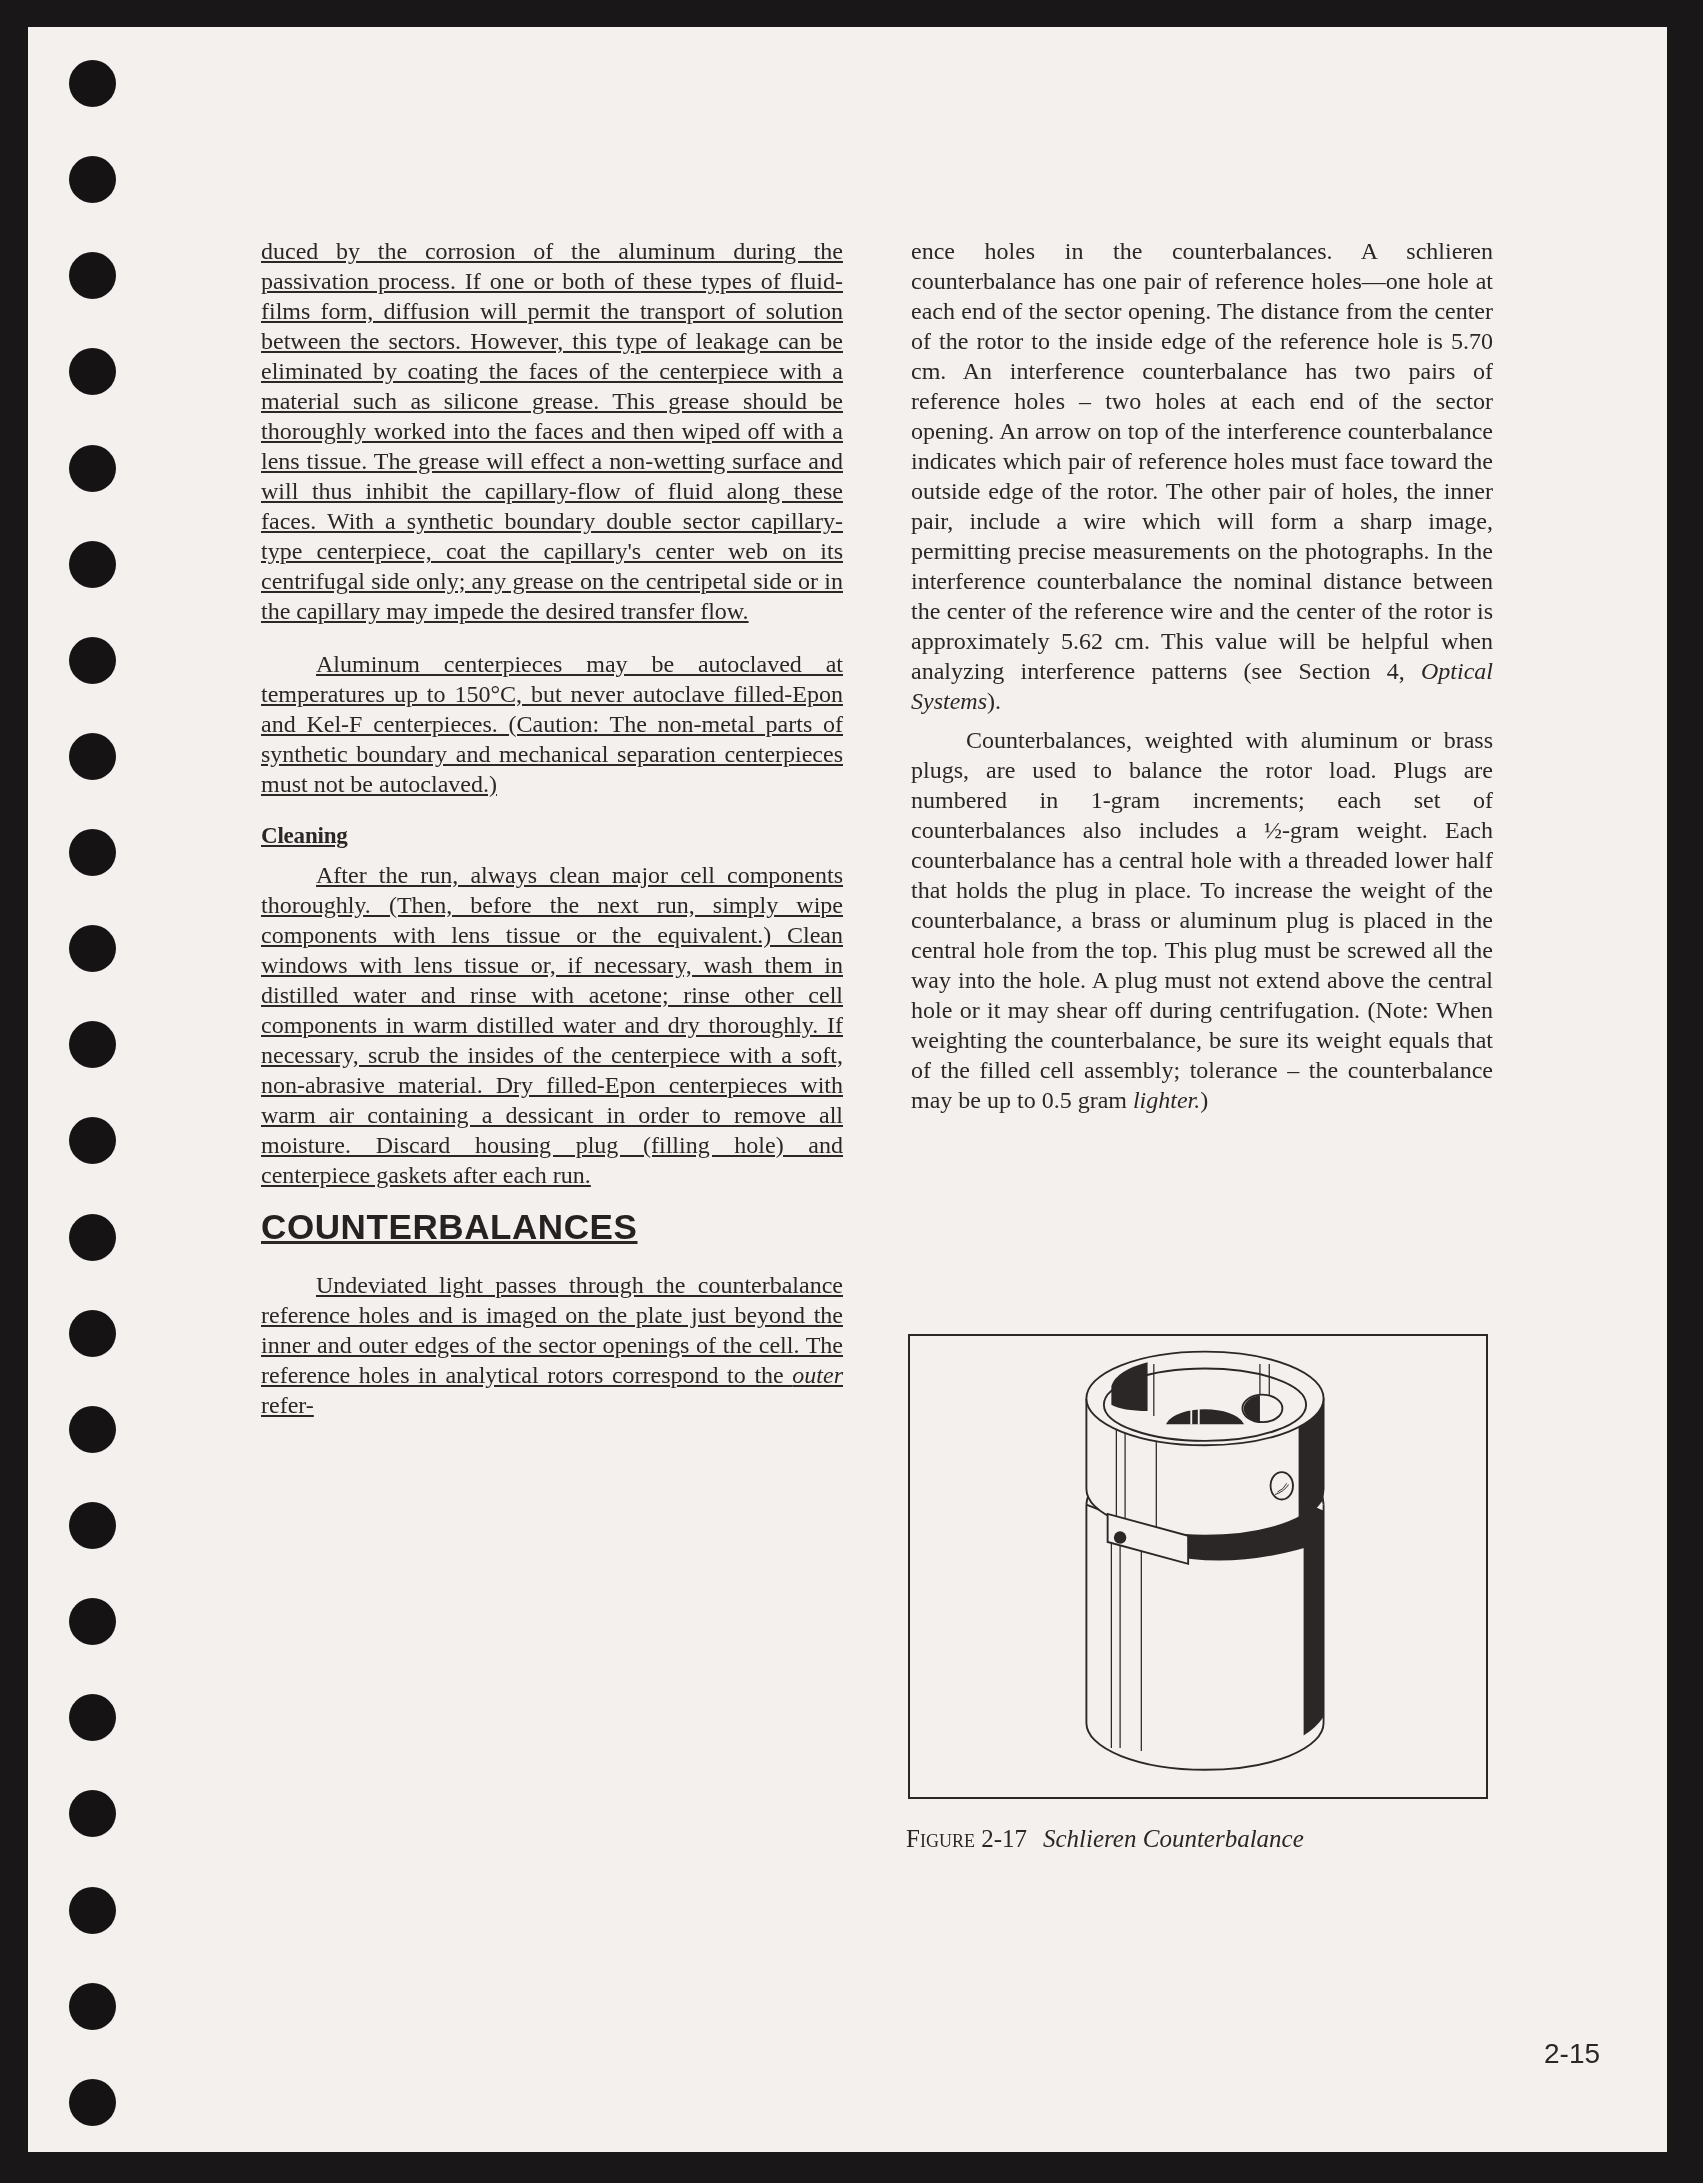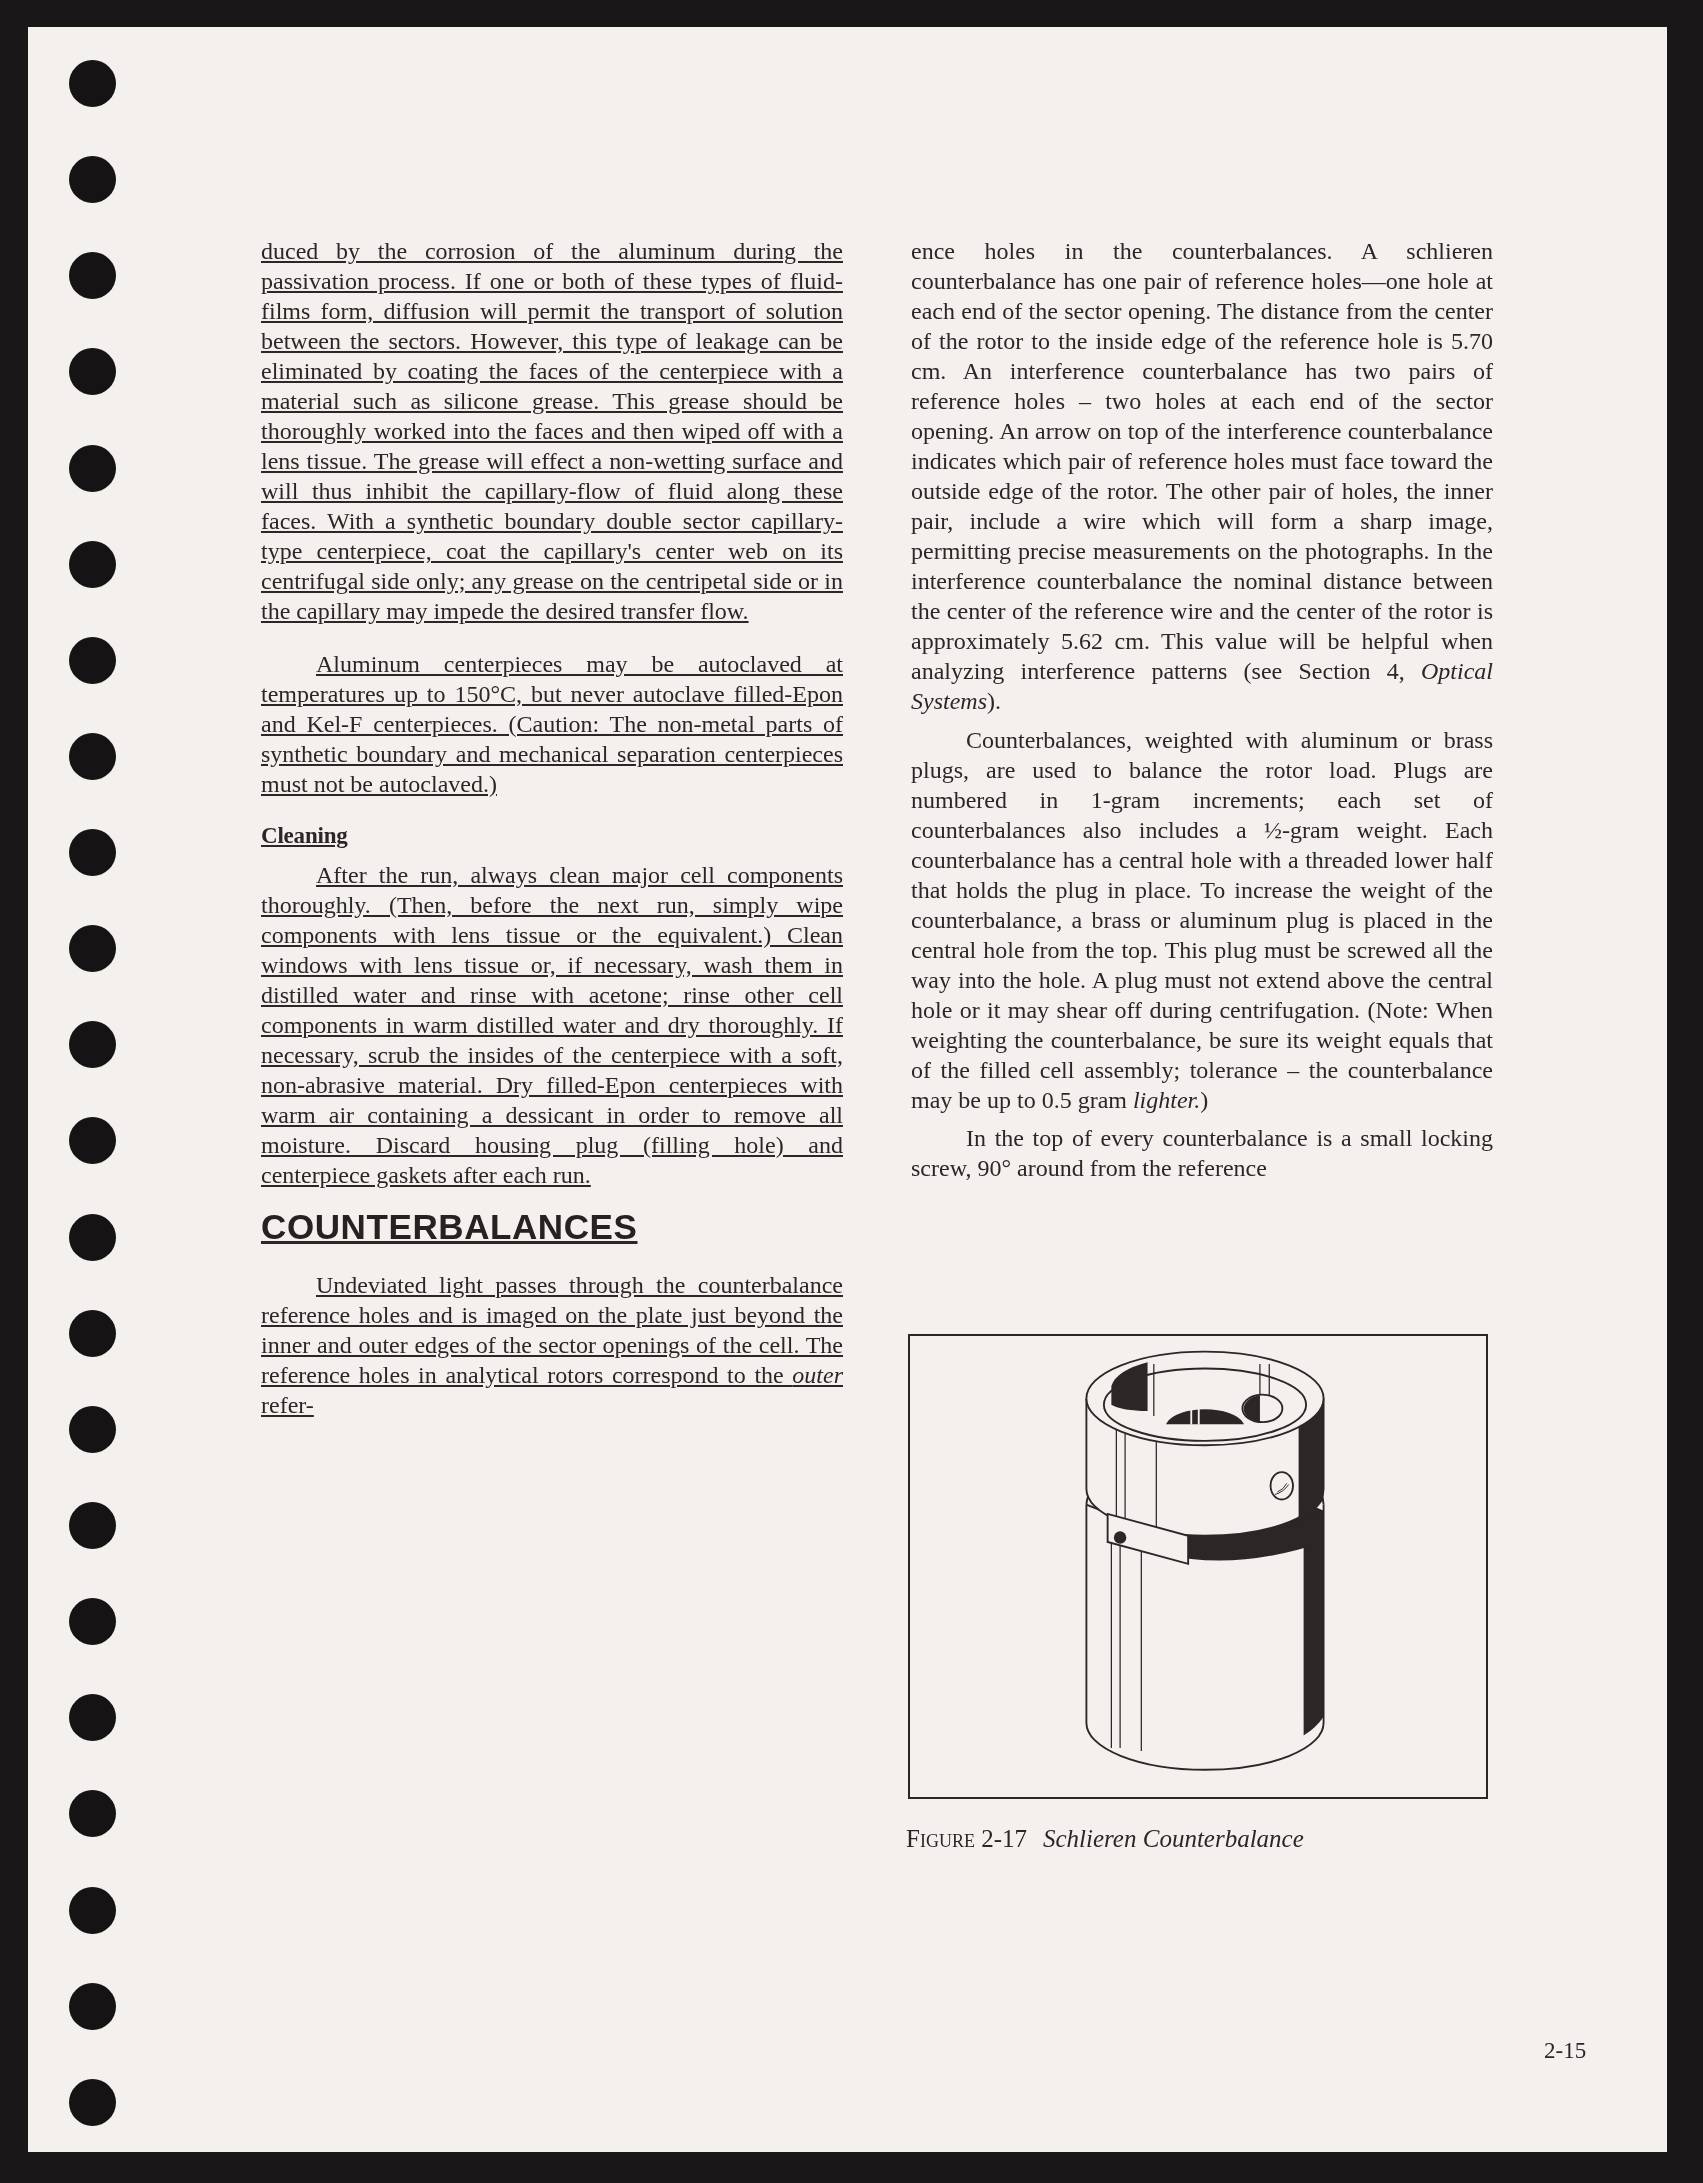--- a/index.html
+++ b/index.html
@@ -62,22 +62,22 @@
     position: absolute;
     left: 906px; top: 1825px;
     font-size: 25px;
     white-space: nowrap;
   }
   .caption .fig-label { font-variant: small-caps; }
   .caption .fig-title { font-style: italic; margin-left: 16px; }
   .page-number {
     position: absolute;
     left: 1544px; top: 2038px;
-    font-family: Liberation Serif, serif;
-    font-size: 23px;
+    font-family: Liberation Sans, sans-serif;
+    font-size: 28px;
     color: #2b2727;
   }
   i, em { font-style: italic; }
 </style>
 </head>
 <body>
 
 <div class="paper"></div>
 
 <div id="holes">
@@ -114,21 +114,20 @@
   <p class="indent" style="margin-bottom:22.5px;">After the run, always clean major cell components thoroughly. (Then, before the next run, simply wipe components with lens tissue or the equivalent.) Clean windows with lens tissue or, if necessary, wash them in distilled water and rinse with acetone; rinse other cell components in warm distilled water and dry thoroughly. If necessary, scrub the insides of the centerpiece with a soft, non-abrasive material. Dry filled-Epon centerpieces with warm air containing a dessicant in order to remove all moisture. Discard housing plug (filling hole) and centerpiece gaskets after each run.</p>
 
 
   <h2 class="section-head" style="margin-bottom:27.5px;">COUNTERBALANCES</h2>
   <p class="indent"><span>Undeviated light passes through the counterbalance reference holes and is imaged on the plate just beyond the inner and outer edges of the sector openings of the cell. The reference holes in analytical rotors correspond to the </span><i>outer</i><span> refer-</span></p>
 </div>
 
 <div class="col col-right">
   <p style="margin-bottom:8.7px;"><span>ence holes in the counterbalances. A schlieren counterbalance has one pair of reference holes—one hole at each end of the sector opening. The distance from the center of the rotor to the inside edge of the reference hole is 5.70 cm. An interference counterbalance has two pairs of reference holes – two holes at each end of the sector opening. An arrow on top of the interference counterbalance indicates which pair of reference holes must face toward the outside edge of the rotor. The other pair of holes, the inner pair, include a wire which will form a sharp image, permitting precise measurements on the photographs. In the interference counterbalance the nominal distance between the center of the reference wire and the center of the rotor is approximately 5.62 cm. This value will be helpful when analyzing interference patterns (see Section 4, </span><i>Optical Systems</i><span>).</span></p>
   <p class="indent" style="margin-bottom:8.7px;"><span>Counterbalances, weighted with aluminum or brass plugs, are used to balance the rotor load. Plugs are numbered in 1-gram increments; each set of counterbalances also includes a ½-gram weight. Each counterbalance has a central hole with a threaded lower half that holds the plug in place. To increase the weight of the counterbalance, a brass or aluminum plug is placed in the central hole from the top. This plug must be screwed all the way into the hole. A plug must not extend above the central hole or it may shear off during centrifugation. (Note: When weighting the counterbalance, be sure its weight equals that of the filled cell assembly; tolerance – the counterbalance may be up to 0.5 gram </span><i>lighter.</i><span>)</span></p>
-  <p class="indent">In the top of every counterbalance is a small locking screw, 90° around from the reference</p>
 </div>
 
 <div class="figure-frame">
   <svg width="575" height="460" viewBox="0 0 920 737">
     <g fill="none" stroke="#2b2727" stroke-width="3">
 
       <path d="M282 270 L282 620 A190 75 0 0 0 662 620 L662 270" fill="#f3f0ee"></path>
       <path d="M282 270 A190 75 0 0 1 662 270"></path>
       <path d="M630 280 L630 640 Q650 628 662 610 L662 285 Z" fill="#2b2727" stroke="none"></path>
       <line x1="322" y1="330" x2="322" y2="660" stroke-width="2"></line>

